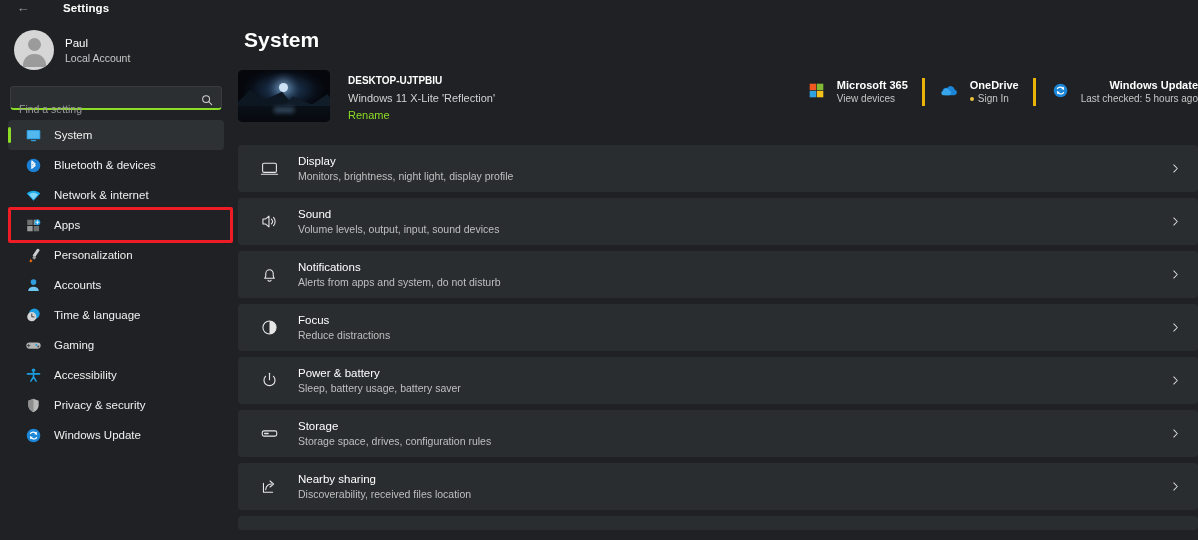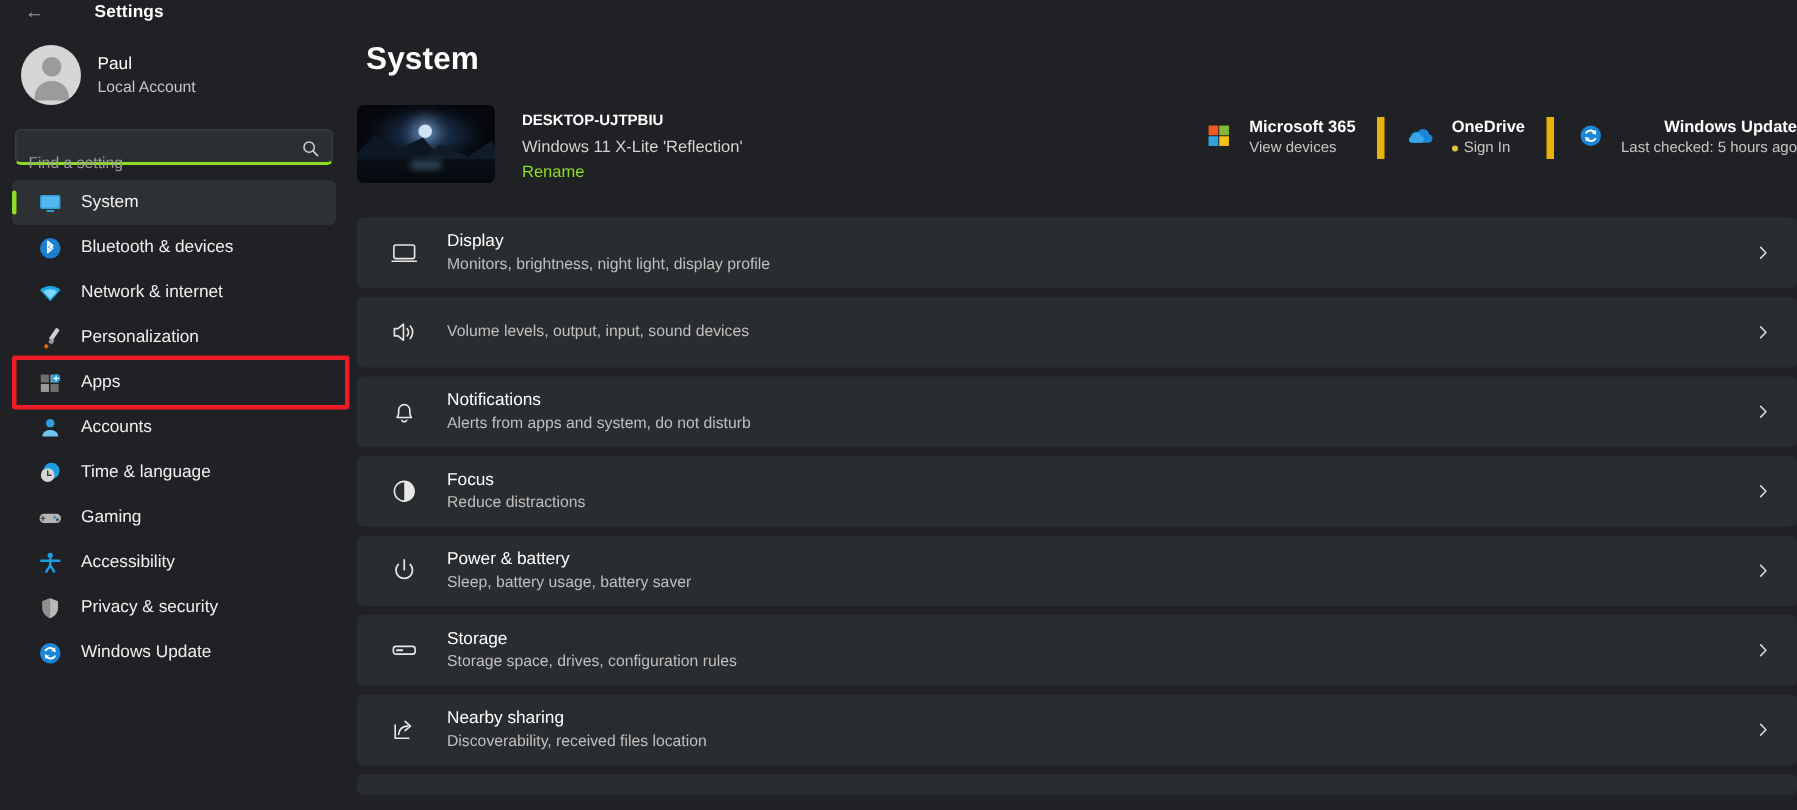--- a/index.html
+++ b/index.html
@@ -294,21 +294,21 @@
     padding-right: 0px;
     gap: 0px;
     text-align: right;
   }
   .widget {
     display: flex;
     align-items: flex-start;
     cursor: pointer;
     padding-left: 10px;
   }
-  .widget + .widget { border-left: 5px solid #eab308; margin-left: 14px; padding-left: 14px; }
+  .widget + .widget { border-left: 3px solid #eab308; margin-left: 14px; padding-left: 14px; }
   .widget-icon {
     width: 22px; height: 22px; flex: 0 0 22px;
     display: flex; align-items: center; justify-content: center;
     margin-top: 1px;
   }
   .widget-text { margin-left: 9px; }
   .widget-title {
     font-size: 11px;
     font-weight: bold;
     color: #ffffff;
@@ -429,45 +429,45 @@
 
           <div class="nav-icon">
             <svg viewBox="0 0 20 20" width="17" height="17">
               <path d="M2 7.5C4.2 5.4 7 4.3 10 4.3s5.8 1.1 8 3.2L10 16.2z" fill="#19a8e8"></path>
               <path d="M4.6 8.7C6.2 7.4 8 6.8 10 6.8s3.8.6 5.4 1.9L10 14.6z" fill="#7fd6f6"></path>
             </svg>
           </div>
           <div class="nav-label">Network &amp; internet</div>
         </div>
 
-        <div class="nav-item">
-
-          <div class="nav-icon">
-            <svg viewBox="0 0 20 20" width="17" height="17">
-              <rect x="11.4" y="1.6" width="3.4" height="10.5" rx="1" fill="#cfcfcf" transform="rotate(34 13 7)"></rect>
-              <rect x="9.2" y="10.8" width="3.4" height="3.6" fill="#9b9b9b" transform="rotate(34 11 12.5)"></rect>
-              <path d="M6.2 14.2l2.8 1.9-2.1 2.2-1.7-1.1z" fill="#e8690f"></path>
-            </svg>
-          </div>
-          <div class="nav-label">Personalization</div>
-        </div>
-
         <div class="nav-item highlighted">
 
           <div class="nav-icon">
             <svg viewBox="0 0 20 20" width="17" height="17">
               <rect x="2.6" y="3.2" width="6.4" height="6.2" fill="#6f6f6f"></rect>
               <rect x="10.2" y="3.2" width="6.4" height="6.2" fill="#9a9a9a"></rect>
               <rect x="2.6" y="10.6" width="6.4" height="6.2" fill="#9a9a9a"></rect>
               <rect x="10.2" y="10.6" width="6.4" height="6.2" fill="#6f6f6f"></rect>
               <circle cx="14.6" cy="6.2" r="3.4" fill="#1b9de0"></circle>
               <path d="M14.6 4.4v3.6M12.8 6.2h3.6" stroke="#ffffff" stroke-width="1" stroke-linecap="round"></path>
             </svg>
           </div>
           <div class="nav-label">Apps</div>
+        </div>
+
+        <div class="nav-item">
+
+          <div class="nav-icon">
+            <svg viewBox="0 0 20 20" width="17" height="17">
+              <rect x="11.4" y="1.6" width="3.4" height="10.5" rx="1" fill="#cfcfcf" transform="rotate(34 13 7)"></rect>
+              <rect x="9.2" y="10.8" width="3.4" height="3.6" fill="#9b9b9b" transform="rotate(34 11 12.5)"></rect>
+              <path d="M6.2 14.2l2.8 1.9-2.1 2.2-1.7-1.1z" fill="#e8690f"></path>
+            </svg>
+          </div>
+          <div class="nav-label">Personalization</div>
         </div>
 
         <div class="nav-item">
 
           <div class="nav-icon">
             <svg viewBox="0 0 20 20" width="17" height="17">
               <circle cx="10" cy="6" r="3.3" fill="#2f9fe0"></circle>
               <path d="M3.8 16.4c0-3.2 2.8-5 6.2-5s6.2 1.8 6.2 5z" fill="#6fc7ef"></path>
             </svg>
           </div>
@@ -631,20 +631,21 @@
 
           <div class="srow">
             <div class="srow-icon">
               <svg viewBox="0 0 22 22" width="19" height="19" fill="none" stroke="currentColor" stroke-width="1.25">
                 <path d="M3.4 8.2h2.8L10.4 4.8v12.4L6.2 13.8H3.4z" stroke-linejoin="round"></path>
                 <path d="M13.2 8.2a4 4 0 0 1 0 5.6" stroke-linecap="round"></path>
                 <path d="M15.6 6.2a7 7 0 0 1 0 9.6" stroke-linecap="round"></path>
               </svg>
             </div>
             <div class="srow-text">
+              <div class="srow-title">Sound</div>
               <div class="srow-sub">Volume levels, output, input, sound devices</div>
             </div>
             <div class="chev">
               <svg viewBox="0 0 16 16" width="11" height="11" fill="none" stroke="currentColor" stroke-width="1.5">
                 <polyline points="5.5,2.8 10.6,8 5.5,13.2" stroke-linecap="round" stroke-linejoin="round"></polyline>
               </svg>
             </div>
           </div>
 
           <div class="srow">

